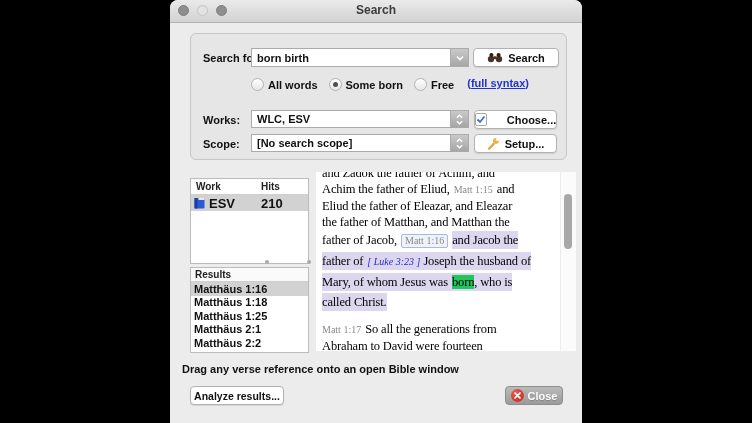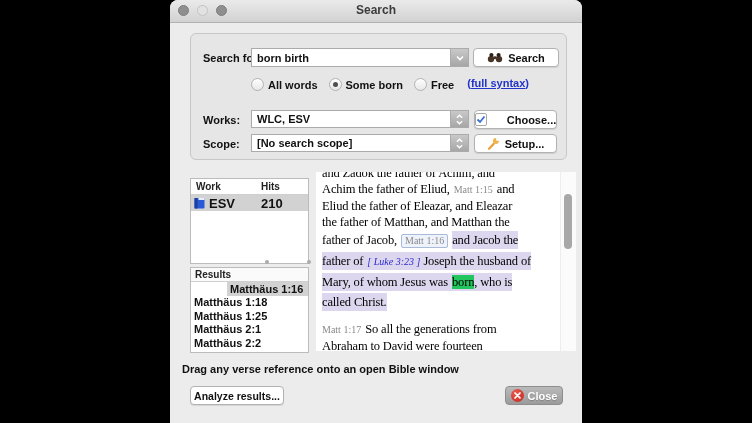--- a/index.html
+++ b/index.html
@@ -80,21 +80,21 @@
   
   .results-box {
     position:absolute; left:20px; top:267px; width:119px; height:86px;
     background:#fff; border:1px solid #bcbcbc; box-sizing:border-box; overflow:hidden;
   }
   .results-header {
     height:13px; border-bottom:1px solid #cfcfcf; background:#fafafa;
     font-size:10px; font-weight:bold; color:#222; display:flex; align-items:center; padding-left:4px;
   }
   .result-item { height:13.5px; font-size:11px; font-weight:bold; color:#111; display:flex; align-items:center; padding-left:3px; }
-  .result-item.selected { background:#d2d2d2;margin-left:36px; }
+  .result-item.selected { background:#d2d2d2; }
 
   
   .text-area {
     position:absolute; left:146px; top:172px; width:260px; height:179px;
     background:#fff; overflow:hidden;
   }
   .text-content {
     position:absolute; left:0; top:-7px; width:239px; padding-left:6px;
     font-family:"Liberation Serif", serif; font-size:12.5px; letter-spacing:-0.15px; color:#000;
   }

